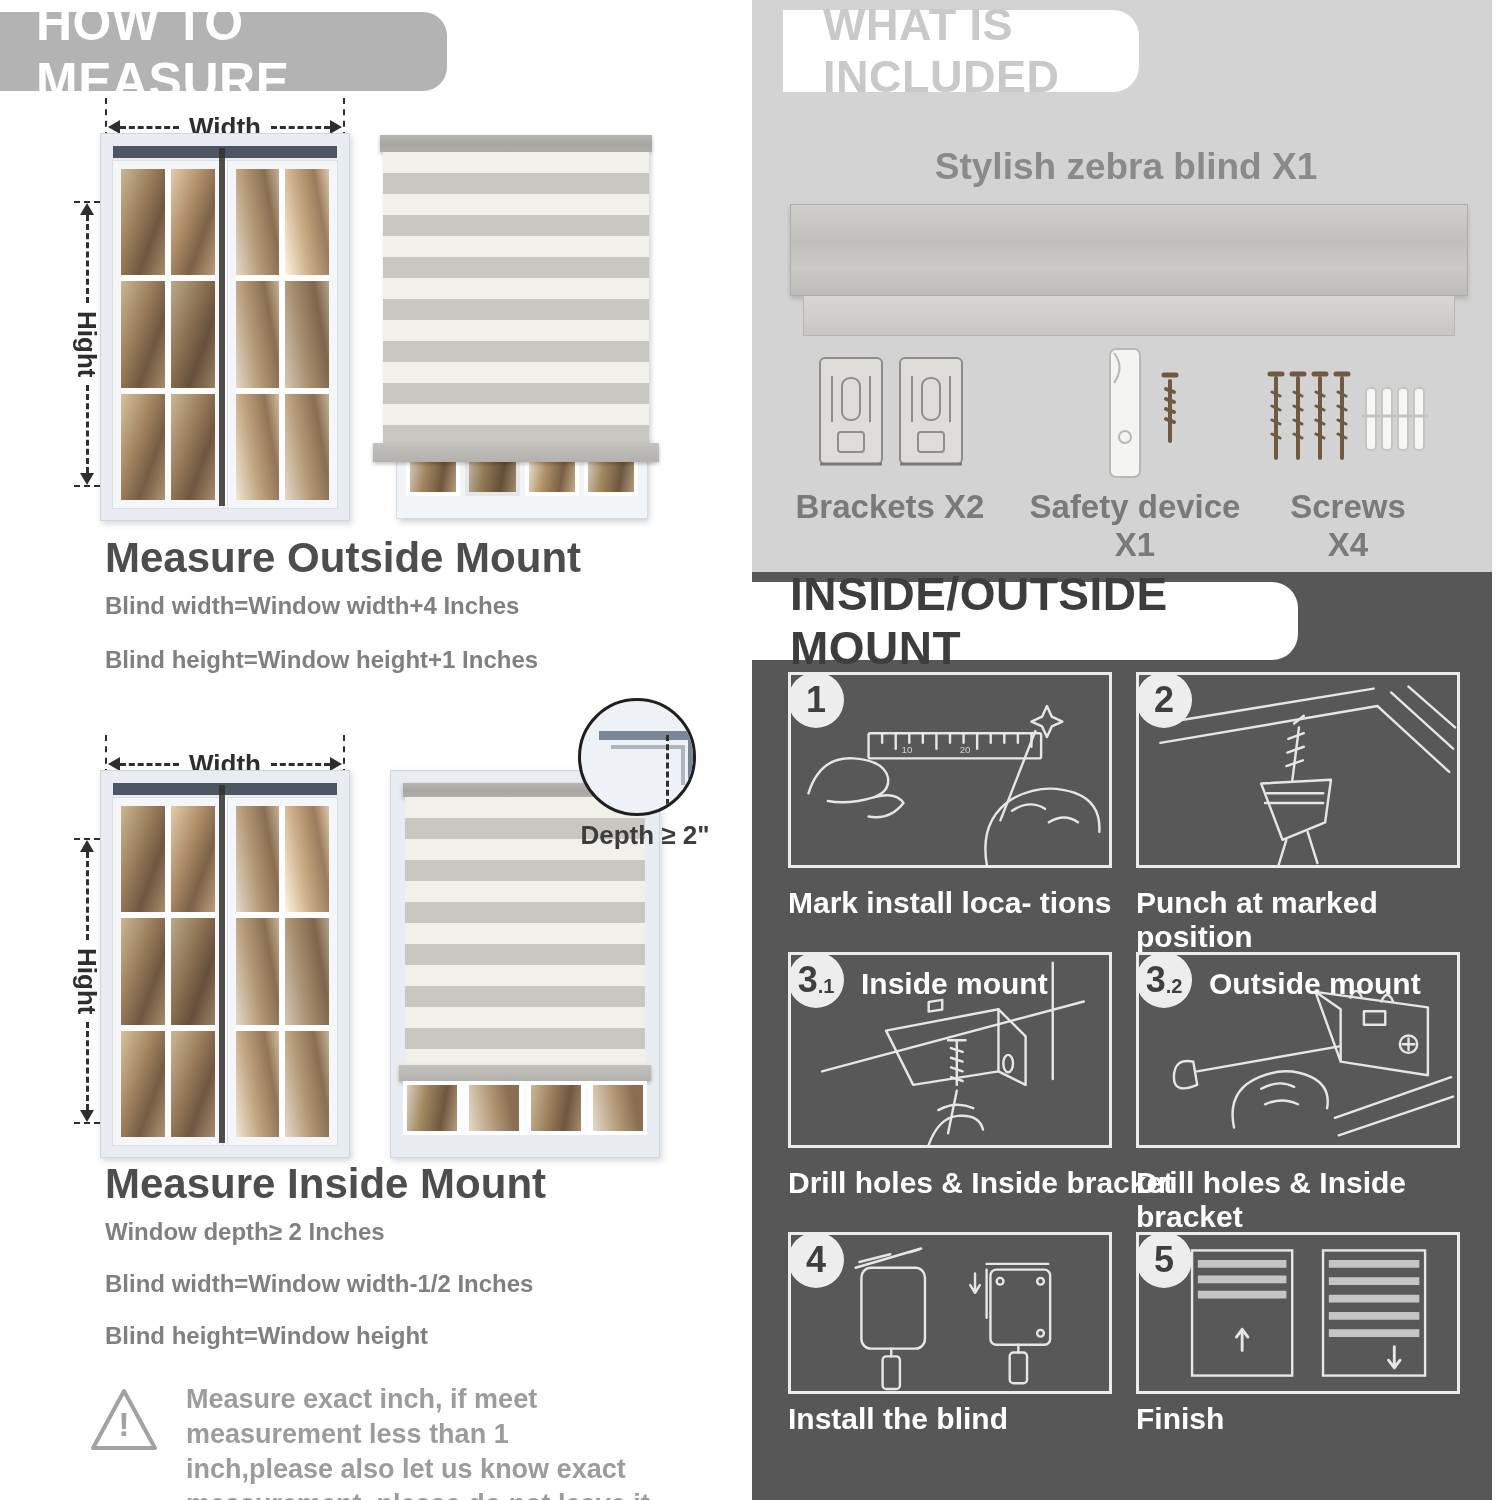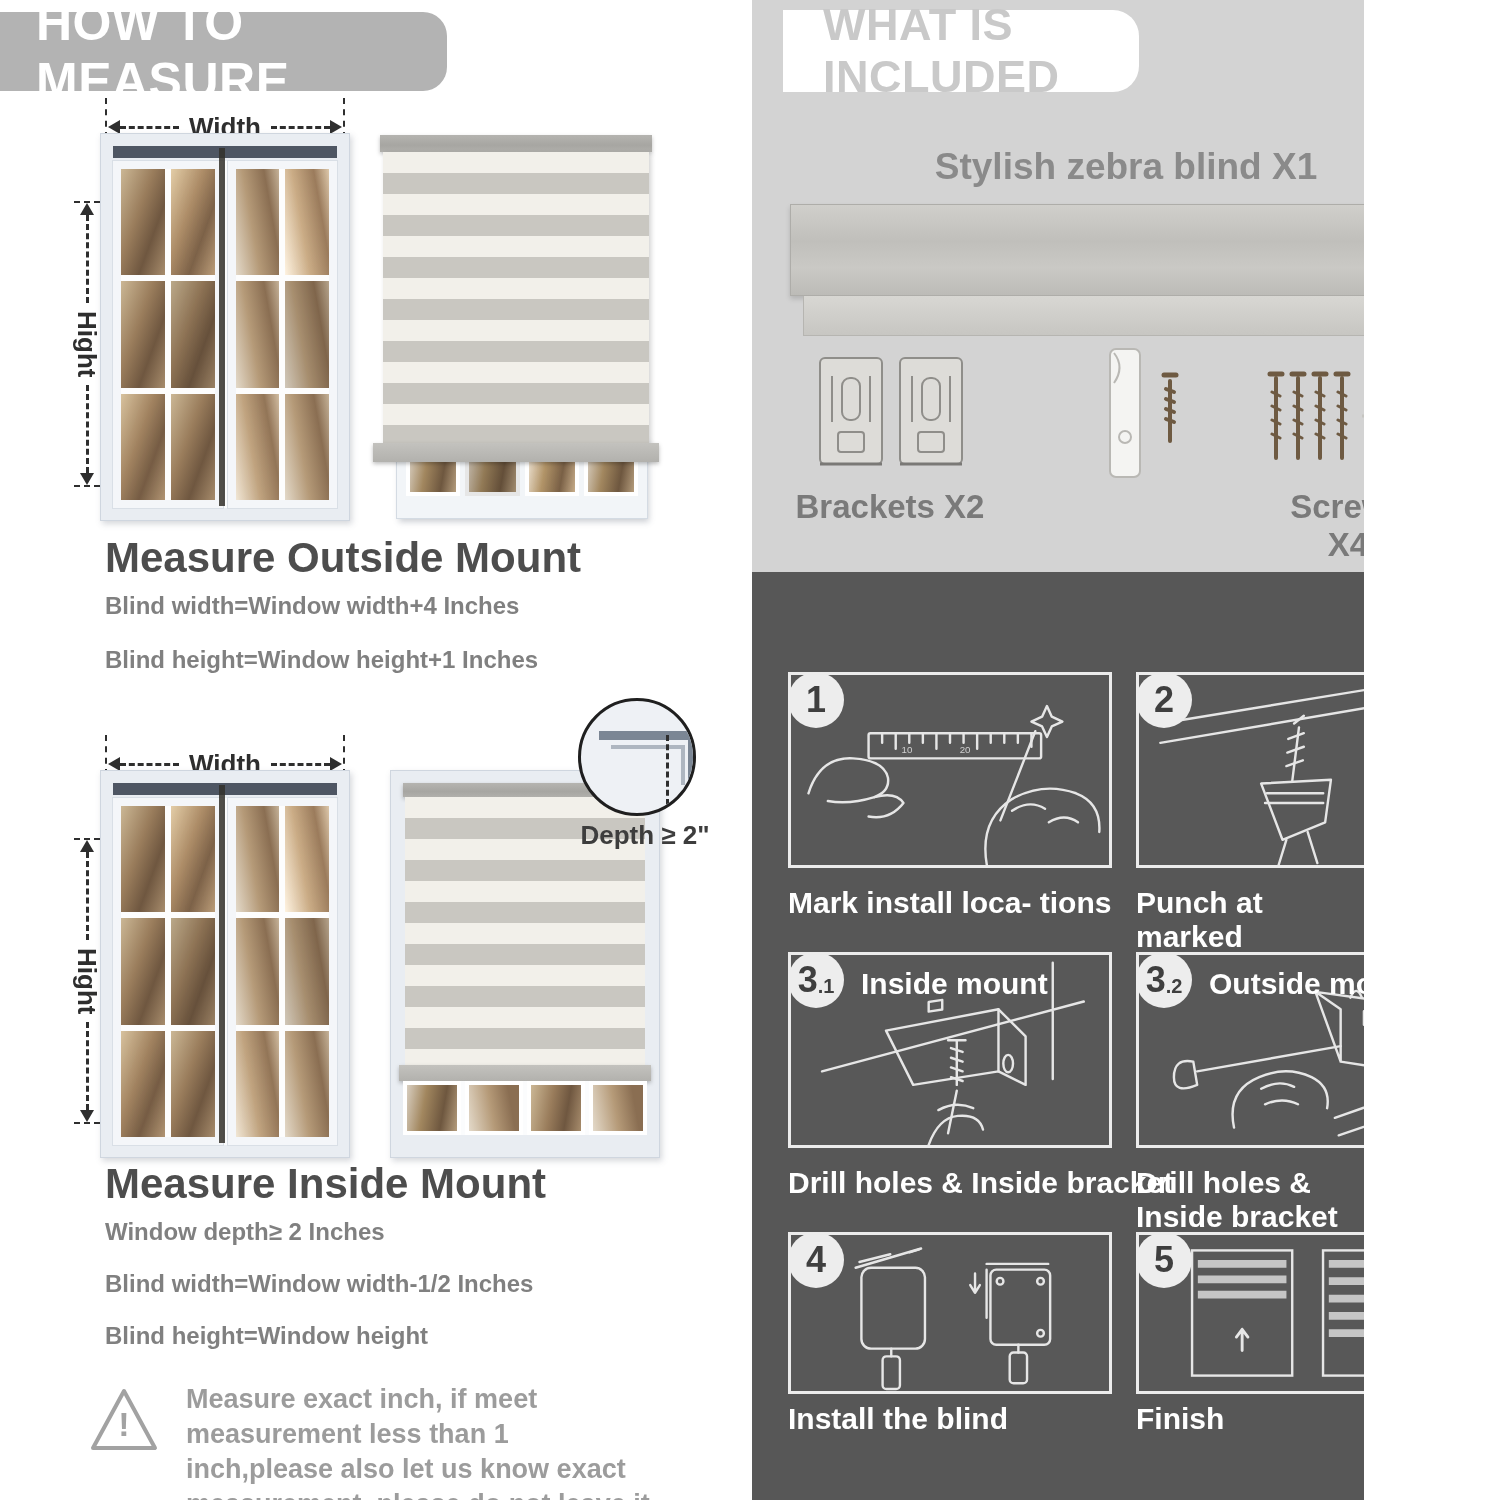--- a/index.html
+++ b/index.html
@@ -1,17 +1,17 @@
 <!DOCTYPE html>
 <html><head>
 <meta charset="utf-8">
 <style>
   html,body{margin:0;padding:0;background:#ffffff;}
   *{box-sizing:border-box;}
-  .canvas{position:relative;width:1364px;height:1500px;background:#ffffff;overflow:hidden;
+  .canvas{position:relative;width:1492px;height:1500px;background:#ffffff;overflow:hidden;
           font-family:"Liberation Sans", sans-serif;}
   .abs{position:absolute;}
 
   
   .banner{position:absolute;display:flex;align-items:center;font-weight:700;letter-spacing:.5px;}
   .banner.gray{left:0;top:12px;width:447px;height:79px;background:#b3b3b3;border-radius:0 24px 24px 0;
                color:#ffffff;font-size:50px;padding-left:36px;}
   .banner.included{left:783px;top:10px;width:356px;height:82px;background:#ffffff;border-radius:0 26px 26px 0;
                color:#c9c9c9;font-size:45px;padding-left:40px;}
   .banner.mount{left:752px;top:582px;width:546px;height:78px;background:#ffffff;border-radius:0 26px 26px 0;
@@ -291,23 +291,27 @@
     <g fill="#f6f6f4" stroke="#c6c5c1" stroke-width="2">
       <rect x="104" y="26" width="10" height="62" rx="4"></rect>
       <rect x="120" y="26" width="10" height="62" rx="4"></rect>
       <rect x="136" y="26" width="10" height="62" rx="4"></rect>
       <rect x="152" y="26" width="10" height="62" rx="4"></rect>
       <path d="M100 54h18 M116 54h18 M132 54h18 M148 54h18" stroke-width="3"></path>
     </g>
   </svg>
 
   <div class="item-label" style="left:790px;top:488px;width:200px;">Brackets X2</div>
+  <div class="item-label" style="left:1025px;top:488px;width:220px;">Safety device X1</div>
   <div class="item-label" style="left:1268px;top:488px;width:160px;">Screws X4</div>
 
   <div class="panel-dark"></div>
+  <div class="banner mount">
+    <span>INSIDE/OUTSIDE MOUNT</span>
+  </div>
 
   <div class="step-panel" style="left:788px;top:672px;width:324px;height:196px;">
     <svg class="art" viewBox="0 0 324 196">
       <g fill="none" stroke="#e6e6e6" stroke-width="2.5" stroke-linecap="round" stroke-linejoin="round">
         <rect x="78" y="60" width="178" height="26" rx="2"></rect>
         <path d="M92 60v10 M106 60v16 M120 60v10 M134 60v10 M148 60v16 M162 60v10 M176 60v10 M190 60v16 M204 60v10 M218 60v10 M232 60v10 M246 60v14"></path>
         <path d="M262 32l5 11 11 5-11 5-5 11-5-11-11-5 11-5z"></path>
         <path d="M250 58 L214 150"></path>
         <path d="M16 122 Q28 84 62 86 Q94 88 98 106 Q100 120 84 126 Q58 134 36 130"></path>
         <path d="M84 126 Q106 120 114 132 Q100 150 78 146"></path>

